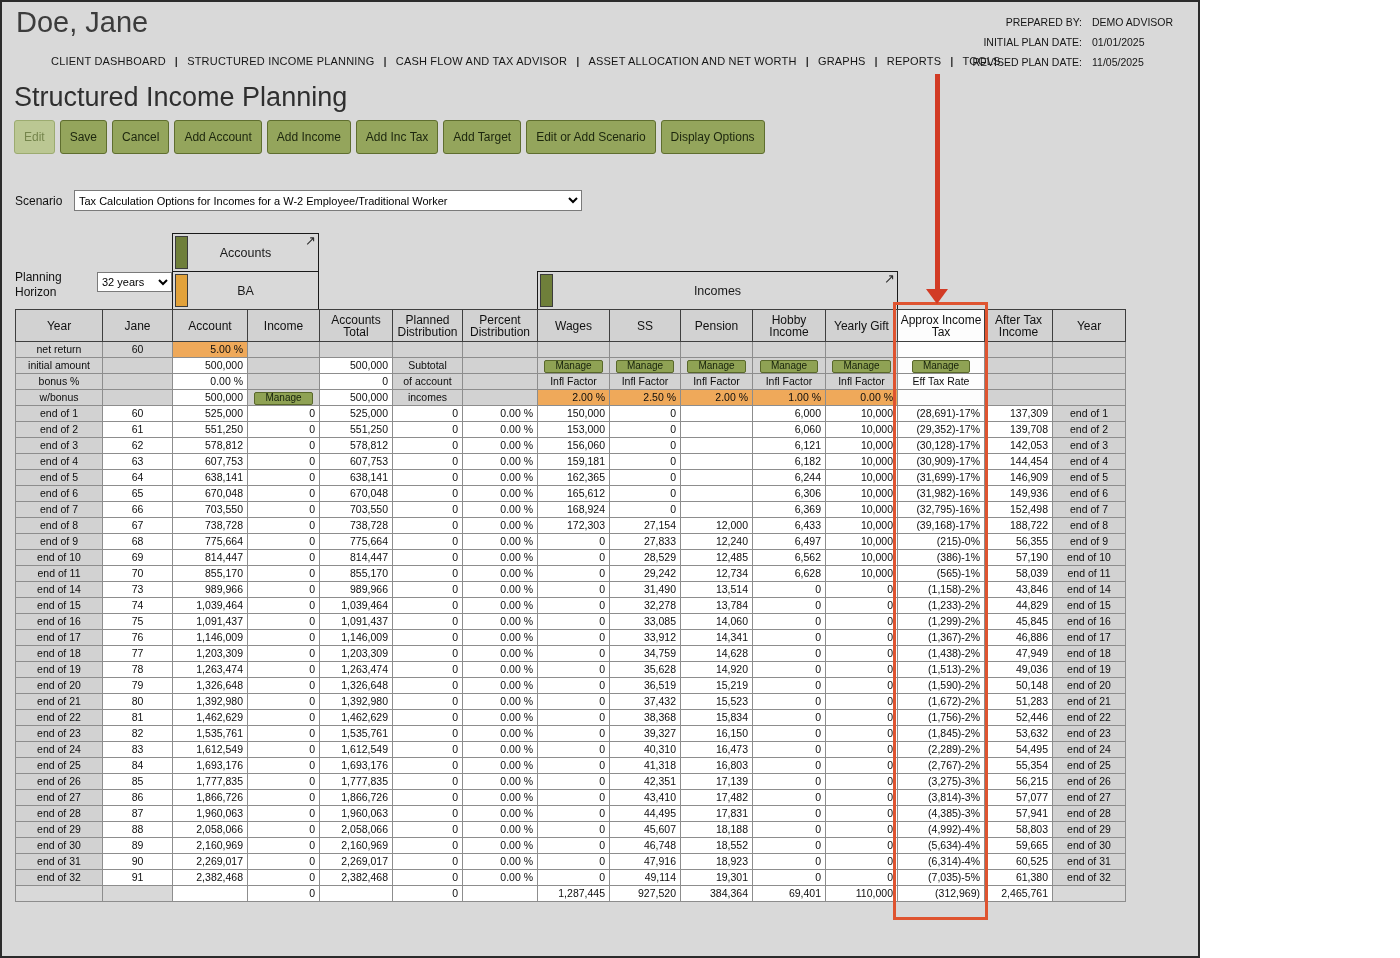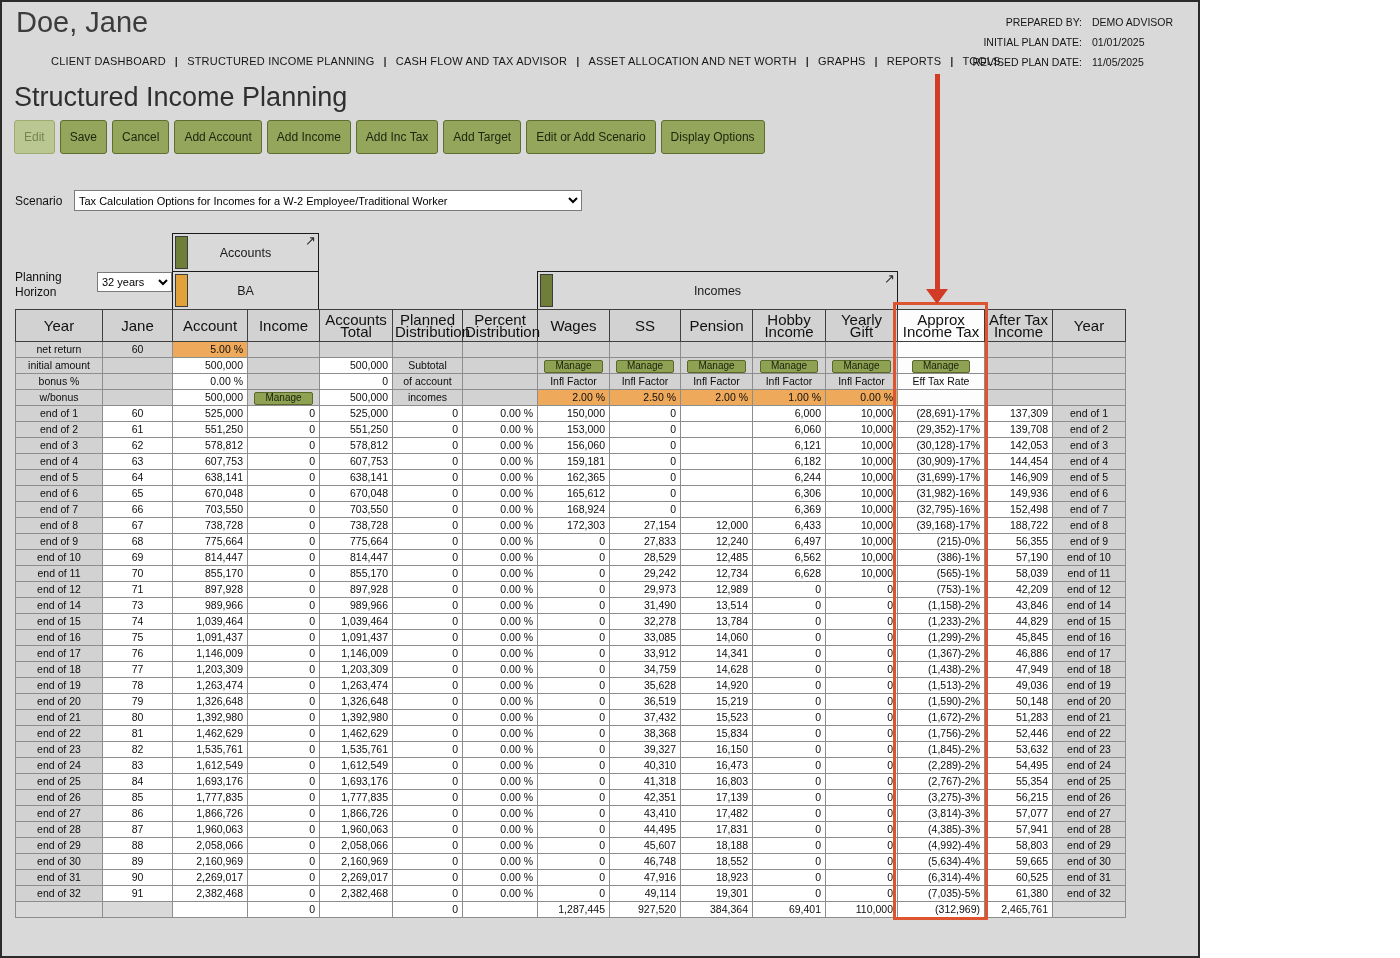--- a/index.html
+++ b/index.html
@@ -30,21 +30,21 @@
   .secbox .box-title{position:absolute;left:0;right:0;top:50%;transform:translateY(-50%);text-align:center;font-size:12.5px;color:#1a1a1a;}
   .marker{position:absolute;left:2px;top:2px;bottom:2px;width:13px;border:1px solid #3c3c3c;box-sizing:border-box;}
   .marker.green{background:#6f7f3a;}
   .marker.orange{background:#e2a23b;}
   .expand-icon{position:absolute;right:2px;top:0px;font-size:13px;color:#2b2b2b;cursor:pointer;line-height:14px;}
   #accounts-box{left:170px;top:231px;width:147px;height:39px;}
   #ba-box{left:170px;top:269px;width:147px;height:39px;}
   #incomes-box{left:535px;top:269px;width:361px;height:39px;}
 
   #main-table{position:absolute;left:13px;top:307px;border-collapse:collapse;table-layout:fixed;width:1110px;}
-  #main-table th{background:#d2d2d2;border:1px solid #3f3f3f;font-weight:normal;font-size:15px;line-height:12px;height:29px;padding:1px 2px;color:#111;}
+  #main-table th{background:#d2d2d2;border:1px solid #3f3f3f;font-weight:normal;font-size:12px;line-height:12px;height:29px;padding:1px 2px;color:#111;}
   #main-table th.hl{background:#fdfdfd;}
   #main-table td{border:1px solid #8d8d8d;font-size:10.5px;height:15px;line-height:15px;padding:0 4px;white-space:nowrap;overflow:hidden;box-sizing:content-box;color:#0d0d0d;}
   td.rowlab{background:#d2d2d2;text-align:center;}
   td.agecell{background:#fff;text-align:center;}
   td.num{background:#fff;text-align:right;}
   td.slab{background:#d2d2d2;text-align:center;}
   td.sgray{background:#d2d2d2;}
   td.swhite{background:#fff;text-align:right;}
   td.stext{background:#d2d2d2;text-align:center;font-size:10.5px;}
   td.sorange{background:#efa95a;text-align:right;}
@@ -400,37 +400,20 @@
           <td class="num">0</td>
           <td class="num">29,242</td>
           <td class="num">12,734</td>
           <td class="num">6,628</td>
           <td class="num">10,000</td>
           <td class="num">(565)-1%</td>
           <td class="num">58,039</td>
           <td class="rowlab">end of 11</td>
         </tr>
         <tr>
-          <td class="rowlab">end of 12</td>
-          <td class="agecell">71</td>
-          <td class="num">897,928</td>
-          <td class="num">0</td>
-          <td class="num">897,928</td>
-          <td class="num">0</td>
-          <td class="num">0.00 %</td>
-          <td class="num">0</td>
-          <td class="num">29,973</td>
-          <td class="num">12,989</td>
-          <td class="num">0</td>
-          <td class="num">0</td>
-          <td class="num">(753)-1%</td>
-          <td class="num">42,209</td>
-          <td class="rowlab">end of 12</td>
-        </tr>
-        <tr>
           <td class="rowlab">end of 14</td>
           <td class="agecell">73</td>
           <td class="num">989,966</td>
           <td class="num">0</td>
           <td class="num">989,966</td>
           <td class="num">0</td>
           <td class="num">0.00 %</td>
           <td class="num">0</td>
           <td class="num">31,490</td>
           <td class="num">13,514</td>

